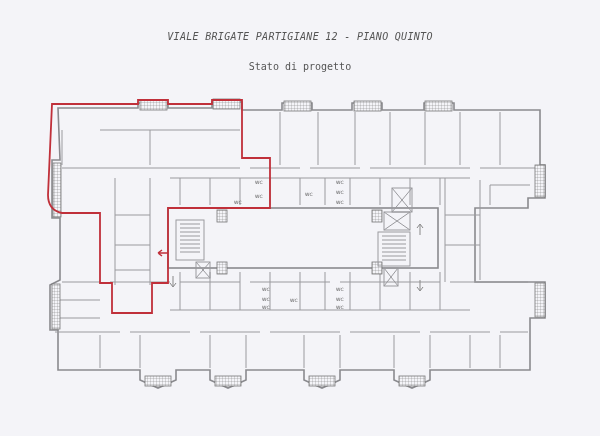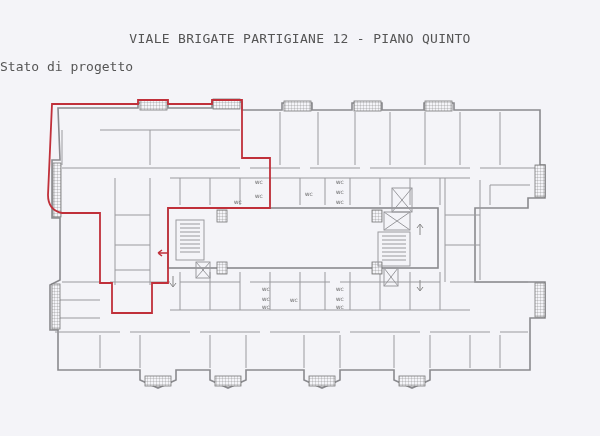--- a/index.html
+++ b/index.html
@@ -4,25 +4,25 @@
 <style>
   html, body { margin: 0; padding: 0; }
   body {
     width: 600px; height: 436px; overflow: hidden;
     background: #f4f4f8;
     font-family: "DejaVu Sans Mono", monospace;
     position: relative;
   }
   .title {
     position: absolute; left: 0; width: 600px; top: 31px;
-    text-align: center; font-size: 13px; color: #555; letter-spacing: 0.3px;
+    text-align: center; font-size: 10px; color: #555; letter-spacing: 0.3px; font-style: italic;
   }
   .subtitle {
     position: absolute; left: 0; width: 600px; top: 62px;
-    font-size: 13px; color: #555; line-height: 9px;
+    text-align: center; font-size: 10px; color: #555; line-height: 9px;
   }
   svg.plan { position: absolute; left: 0; top: 0; }
   .wall { stroke: #8a8a8e; stroke-width: 1.6; fill: none; }
   .wallthin { stroke: #9a9a9e; stroke-width: 1; fill: none; }
   .red { stroke: #c0303a; stroke-width: 1.8; fill: none; }
   .wc { font-size: 4.5px; fill: #555; font-family: "DejaVu Sans", sans-serif; }
 </style>
 </head>
 <body>
 

